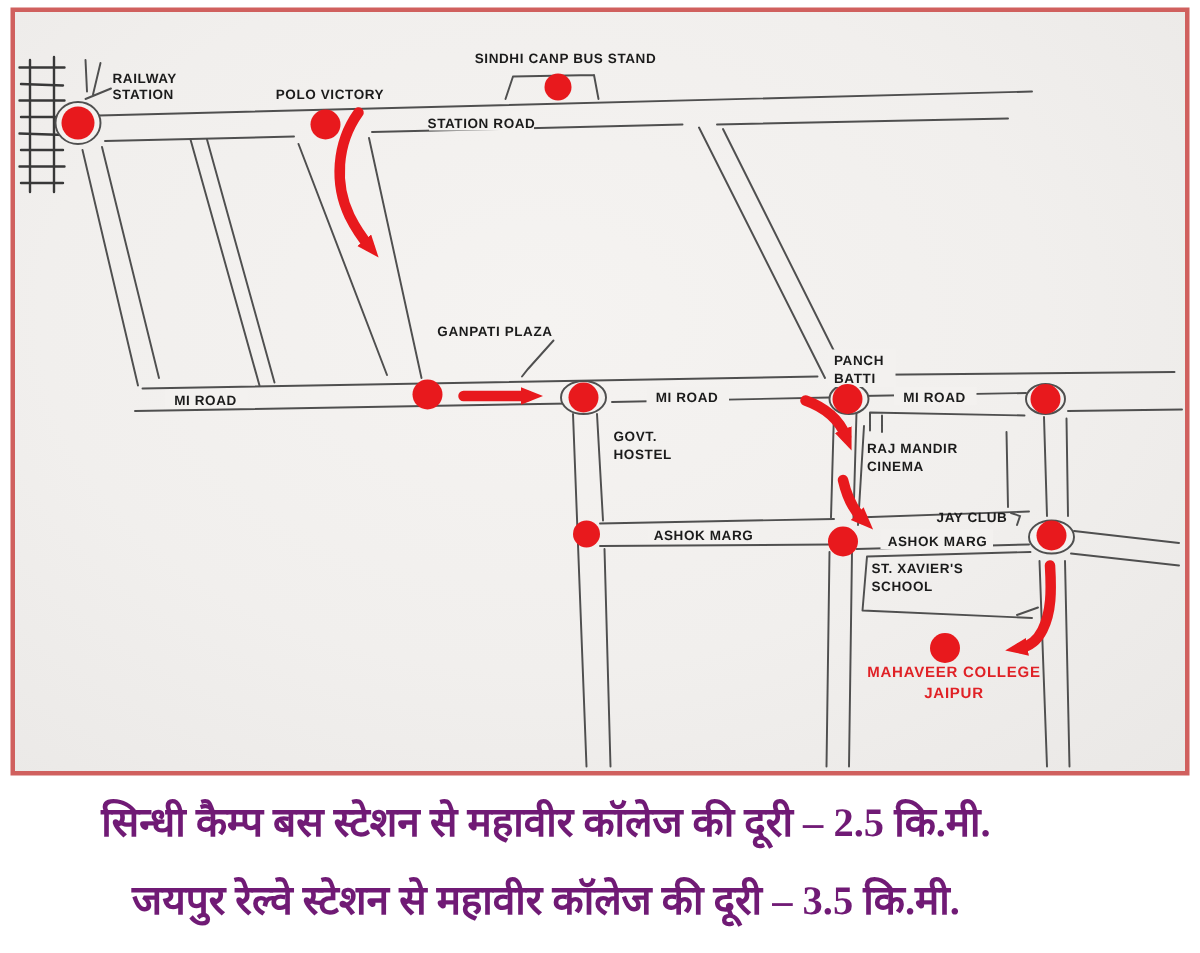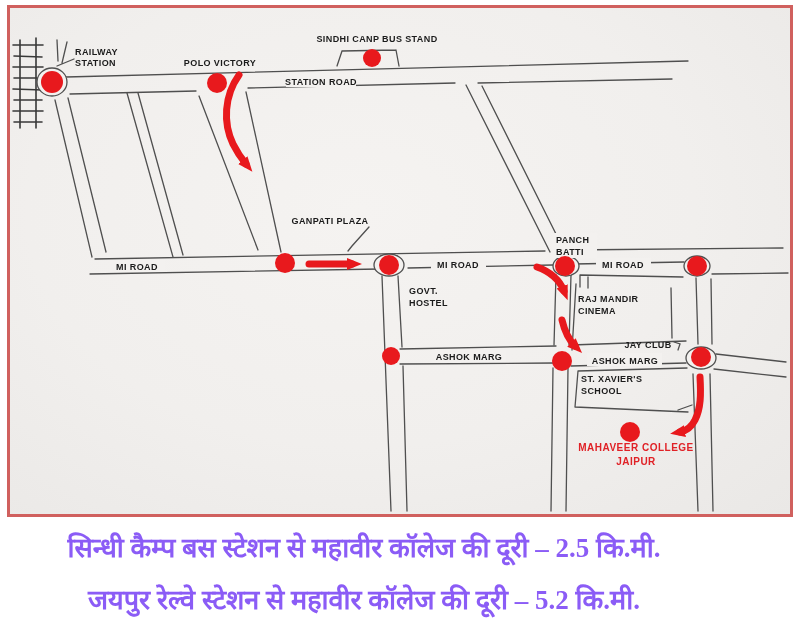--- a/index.html
+++ b/index.html
@@ -16,21 +16,21 @@
     box-sizing:content-box;
   }
   .map-frame svg{display:block;width:780px;height:506px;}
   .map-label{
     font-family:"Liberation Sans", sans-serif;
     font-weight:bold;font-size:9px;fill:#1b1b1b;letter-spacing:.4px;
   }
   .map-label.red{fill:#e02126;font-size:10px;letter-spacing:.5px;}
   .caption{
     position:absolute;left:0;top:519px;width:728px;height:116px;
-    text-align:center;color:#8b5cf6;
+    text-align:center;color:#701a75;
     font-family:"Liberation Serif","DejaVu Sans",serif;
     font-weight:bold;
   }
   .caption .cap-line{
     font-size:27px;line-height:30px;
   }
   .caption .cap-line.first{margin-top:14px;}
   .caption .cap-line.second{margin-top:22px;}
 </style>
 </head>
@@ -151,16 +151,16 @@
         <path d="M309,264 L352,264" marker-end="url(#ah)"></path>
         <path d="M537,267 C551,272 560,281 564,291" marker-end="url(#ah)"></path>
         <path d="M562,320 C565,333 569,340 575,346" marker-end="url(#ah)"></path>
         <path d="M700,377 C701,394 701,408 695,420 C691,428 686,431 680,432" marker-end="url(#ah)"></path>
       </g>
     </svg>
   </div>
 
   <div class="caption">
     <div class="cap-line first">सिन्धी कैम्प बस स्टेशन से महावीर कॉलेज की दूरी – 2.5 कि.मी.</div>
-    <div class="cap-line second">जयपुर रेल्वे स्टेशन से महावीर कॉलेज की दूरी – 5.2 कि.मी.</div>
+    <div class="cap-line second">जयपुर रेल्वे स्टेशन से महावीर कॉलेज की दूरी – 3.5 कि.मी.</div>
   </div>
 
 </div>
 
 </body></html>

